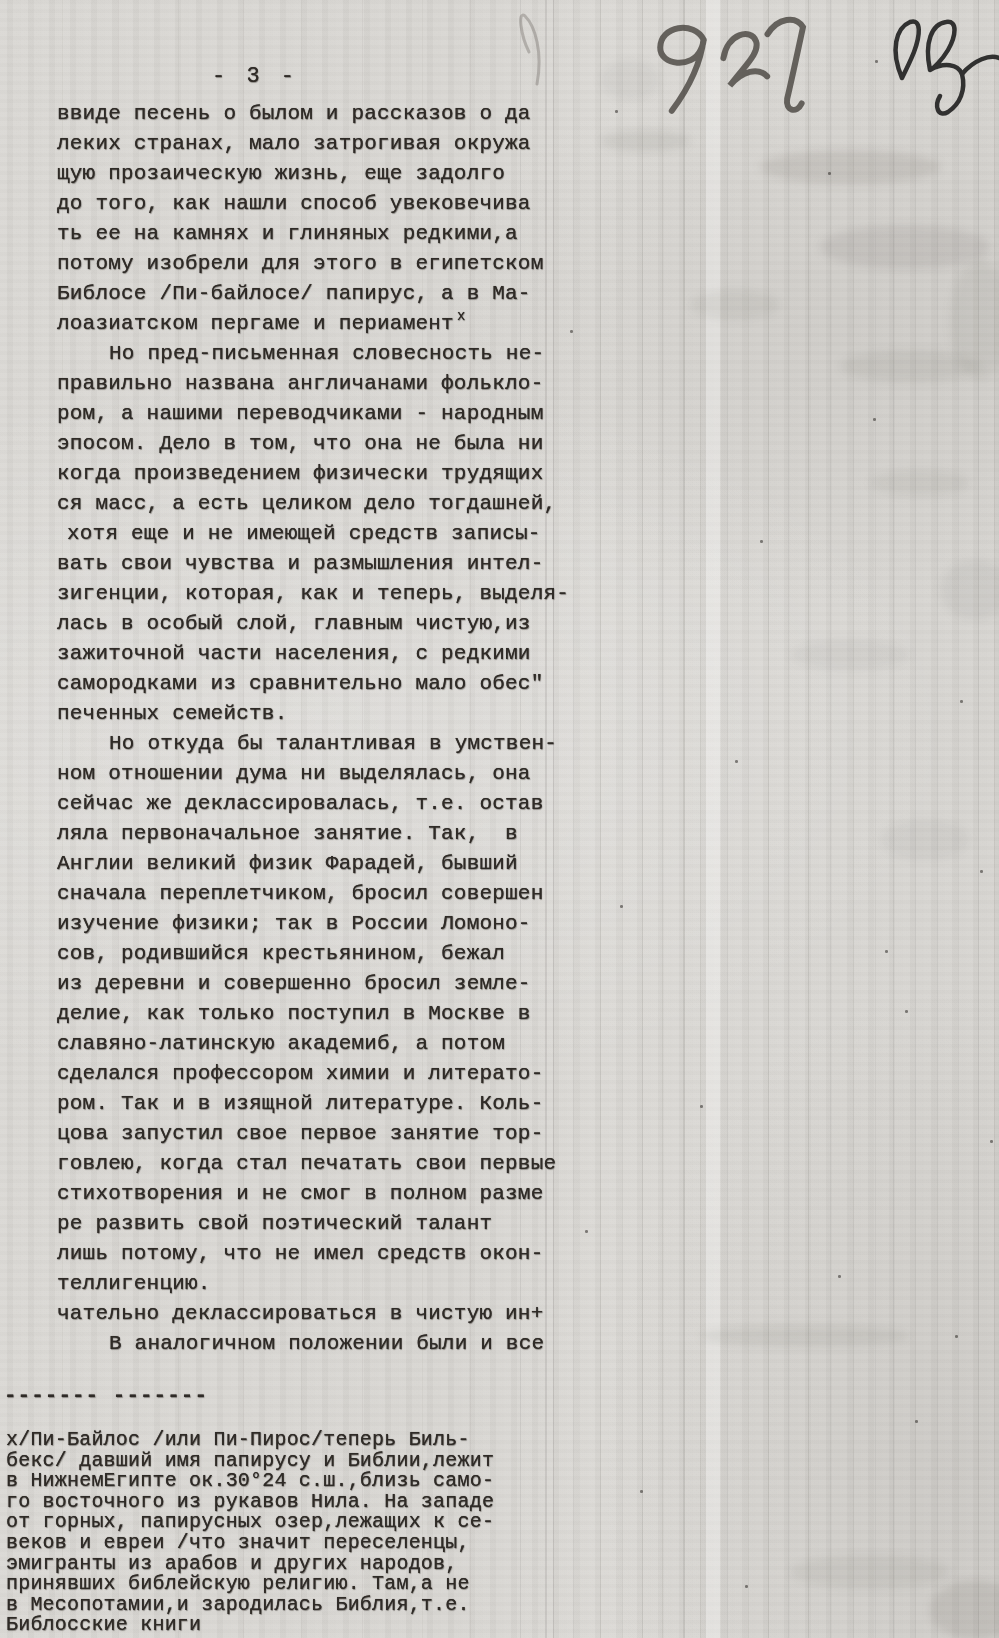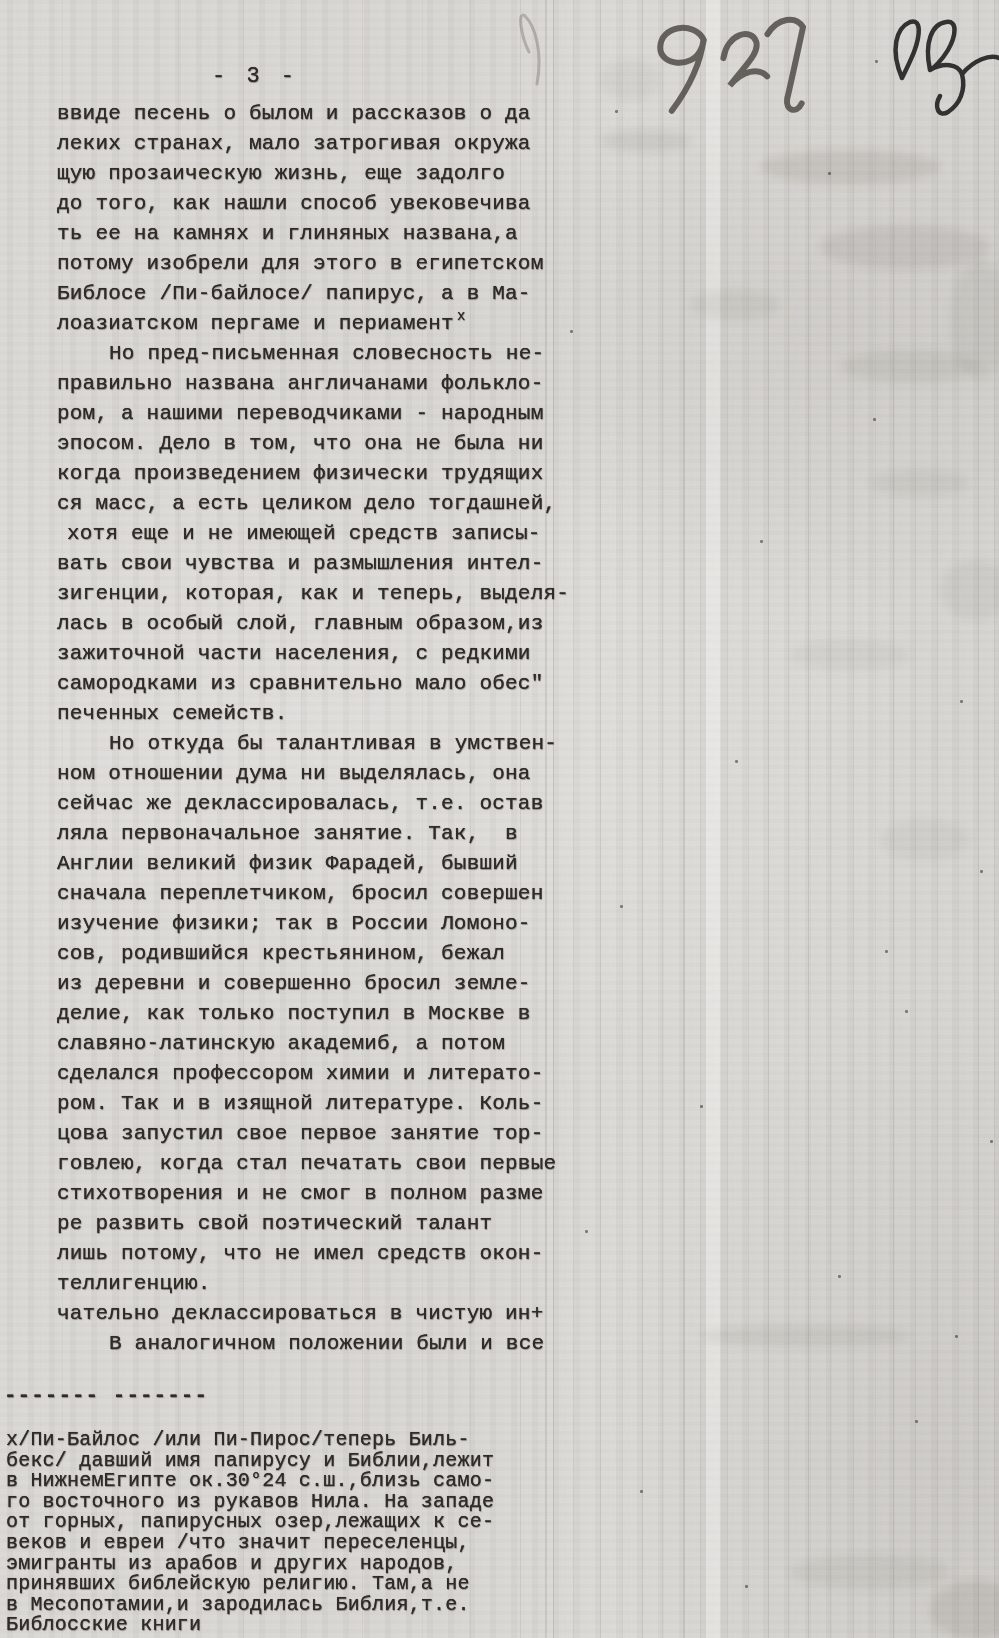--- a/index.html
+++ b/index.html
@@ -153,34 +153,34 @@
 
   <svg class="hand" style="left:505px; top:8px;" width="44" height="84" viewBox="0 0 44 84">
     <path d="M32,76 C38,44 30,18 20,8 C12,2 16,28 24,44" fill="none" stroke="#6e6a64" stroke-width="3" stroke-linecap="round" opacity="0.38"></path>
   </svg>
 
   <div class="typed body-text" id="bodyLines">
       <div class="bline">ввиде песень о былом и рассказов о да</div>
       <div class="bline">леких странах, мало затрогивая окружа</div>
       <div class="bline">щую прозаическую жизнь, еще задолго</div>
       <div class="bline">до того, как нашли способ увековечива</div>
-      <div class="bline">ть ее на камнях и глиняных названа,а</div>
+      <div class="bline">ть ее на камнях и глиняных редкими,а</div>
       <div class="bline">потому изобрели для этого в египетском</div>
       <div class="bline">Библосе /Пи-байлосе/ папирус, а в Ма-</div>
       <div class="bline">лоазиатском пергаме и периамент<sup>х</sup></div>
       <div class="bline indent">Но пред-письменная словесность не-</div>
       <div class="bline">правильно названа англичанами фолькло-</div>
       <div class="bline">ром, а нашими переводчиками - народным</div>
       <div class="bline">эпосом. Дело в том, что она не была ни</div>
       <div class="bline">когда произведением физически трудящих</div>
       <div class="bline">ся масс, а есть целиком дело тогдашней,</div>
       <div class="bline" style="padding-left: 10px;">хотя еще и не имеющей средств записы-</div>
       <div class="bline">вать свои чувства и размышления интел-</div>
       <div class="bline">зигенции, которая, как и теперь, выделя-</div>
-      <div class="bline">лась в особый слой, главным образом,из</div>
+      <div class="bline">лась в особый слой, главным чистую,из</div>
       <div class="bline">зажиточной части населения, с редкими</div>
       <div class="bline">самородками из сравнительно мало обес"</div>
       <div class="bline">печенных семейств.</div>
       <div class="bline indent">Но откуда бы талантливая в умствен-</div>
       <div class="bline">ном отношении дума ни выделялась, она</div>
       <div class="bline">сейчас же деклассировалась, т.е. остав</div>
       <div class="bline">ляла первоначальное занятие. Так,  в</div>
       <div class="bline">Англии великий физик Фарадей, бывший</div>
       <div class="bline">сначала переплетчиком, бросил совершен</div>
       <div class="bline">изучение физики; так в России Ломоно-</div>

